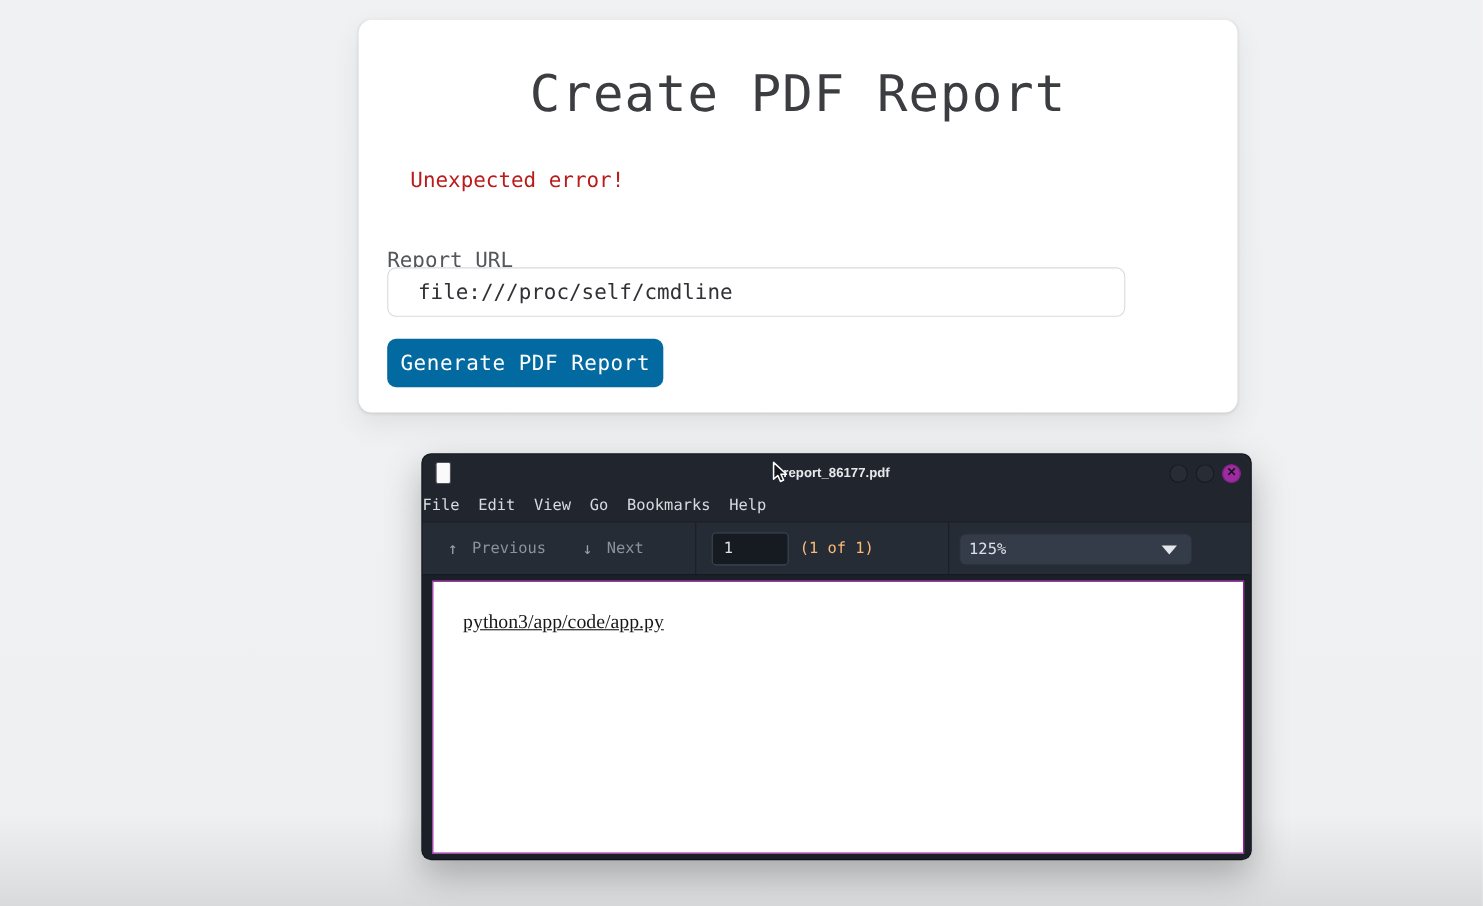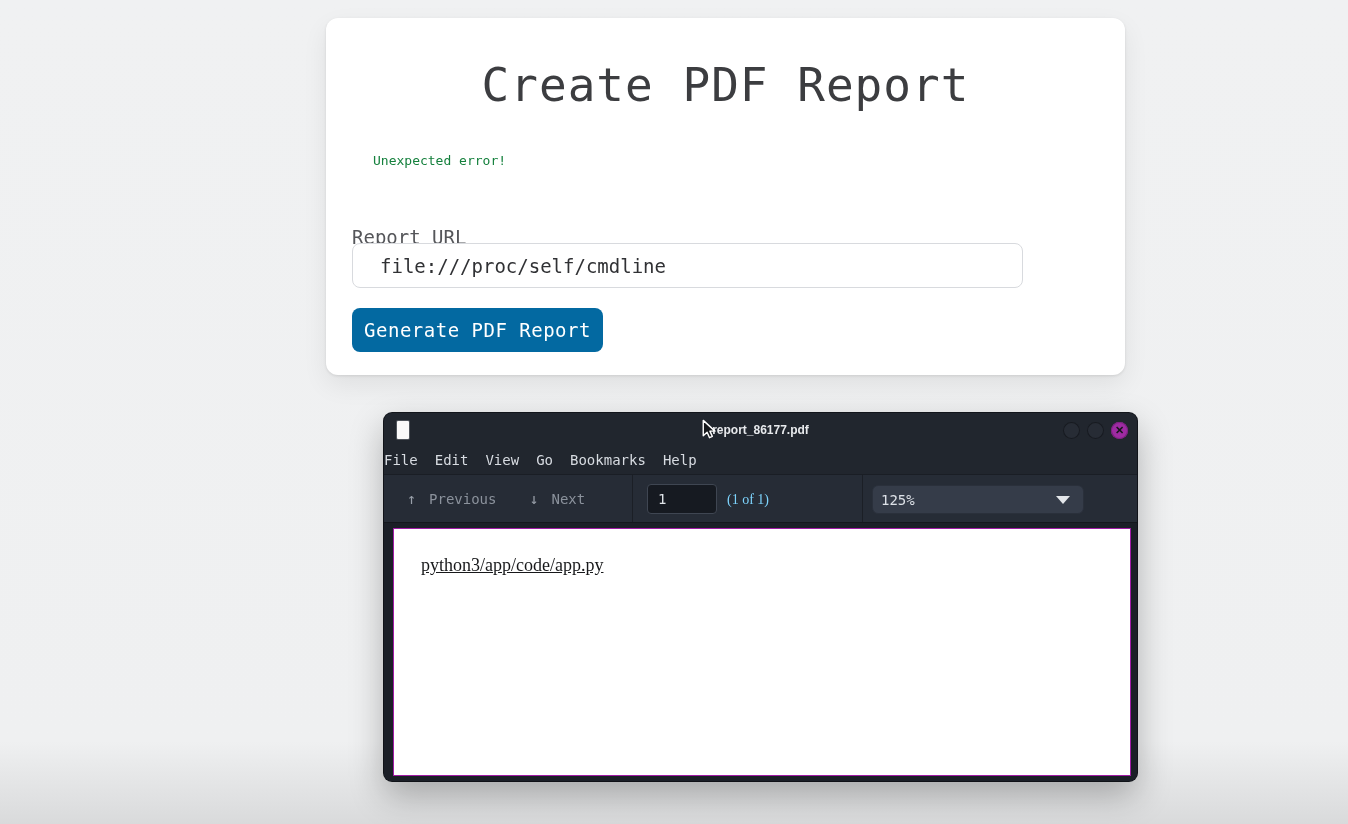--- a/index.html
+++ b/index.html
@@ -16,21 +16,21 @@
     background: #ffffff; border-radius: 12px;
     box-shadow: 0 1px 3px rgba(0,0,0,.10), 0 10px 26px rgba(0,0,0,.07);
   }
   .card-title {
     position: absolute; top: 40px; left: 0; width: 100%;
     text-align: center; font-size: 46px; font-weight: 500;
     letter-spacing: 1px; color: #3c3d40;
   }
   .card-error {
     position: absolute; left: 47px; top: 135px;
-    font-size: 13px; color: #15803d;
+    font-size: 19px; color: #b91c1c;
   }
   .field-label {
     position: absolute; left: 26px; top: 208px;
     font-size: 19px; color: #55565a;
   }
   .url-input {
     position: absolute; left: 26px; top: 225px; width: 671px; height: 45px;
     border: 1px solid #d8dade; border-radius: 8px; background: #fff;
     font-family: inherit; font-size: 19px; color: #303134;
     padding: 0 0 0 27px; outline: none;
@@ -94,21 +94,21 @@
   .tb-sep { width: 1px; align-self: stretch; background: #1b1f26; }
   .sep-a { position: absolute; left: 248px; top: 0; bottom: 0; }
   .sep-b { position: absolute; left: 478px; top: 0; bottom: 0; }
   .page-input {
     position: absolute; left: 263px; top: 9px; width: 70px; height: 30px;
     background: #161a21; border: 1px solid #3f4652; border-radius: 4px;
     color: #dfe3e8; font-family: inherit; font-size: 14px;
     padding-left: 10px; outline: none;
   }
   .page-count {
-    position: absolute; left: 343px; top: 0; line-height: 49px; color: #7dd3fc; font-family: Liberation Serif, serif;
+    position: absolute; left: 343px; top: 0; line-height: 49px; color: #fdba74;
   }
   .zoom-select {
     position: absolute; left: 488px; top: 10px; width: 212px; height: 29px;
     background: #353c49; border: 1px solid #2a303b; border-radius: 6px;
     display: flex; align-items: center; cursor: pointer;
   }
   .zoom-value { color: #dde1e7; font-size: 14px; padding-left: 8px; flex: 1; }
   .zoom-caret {
     width: 0; height: 0; margin-right: 13px;
     border-left: 7px solid transparent; border-right: 7px solid transparent;

